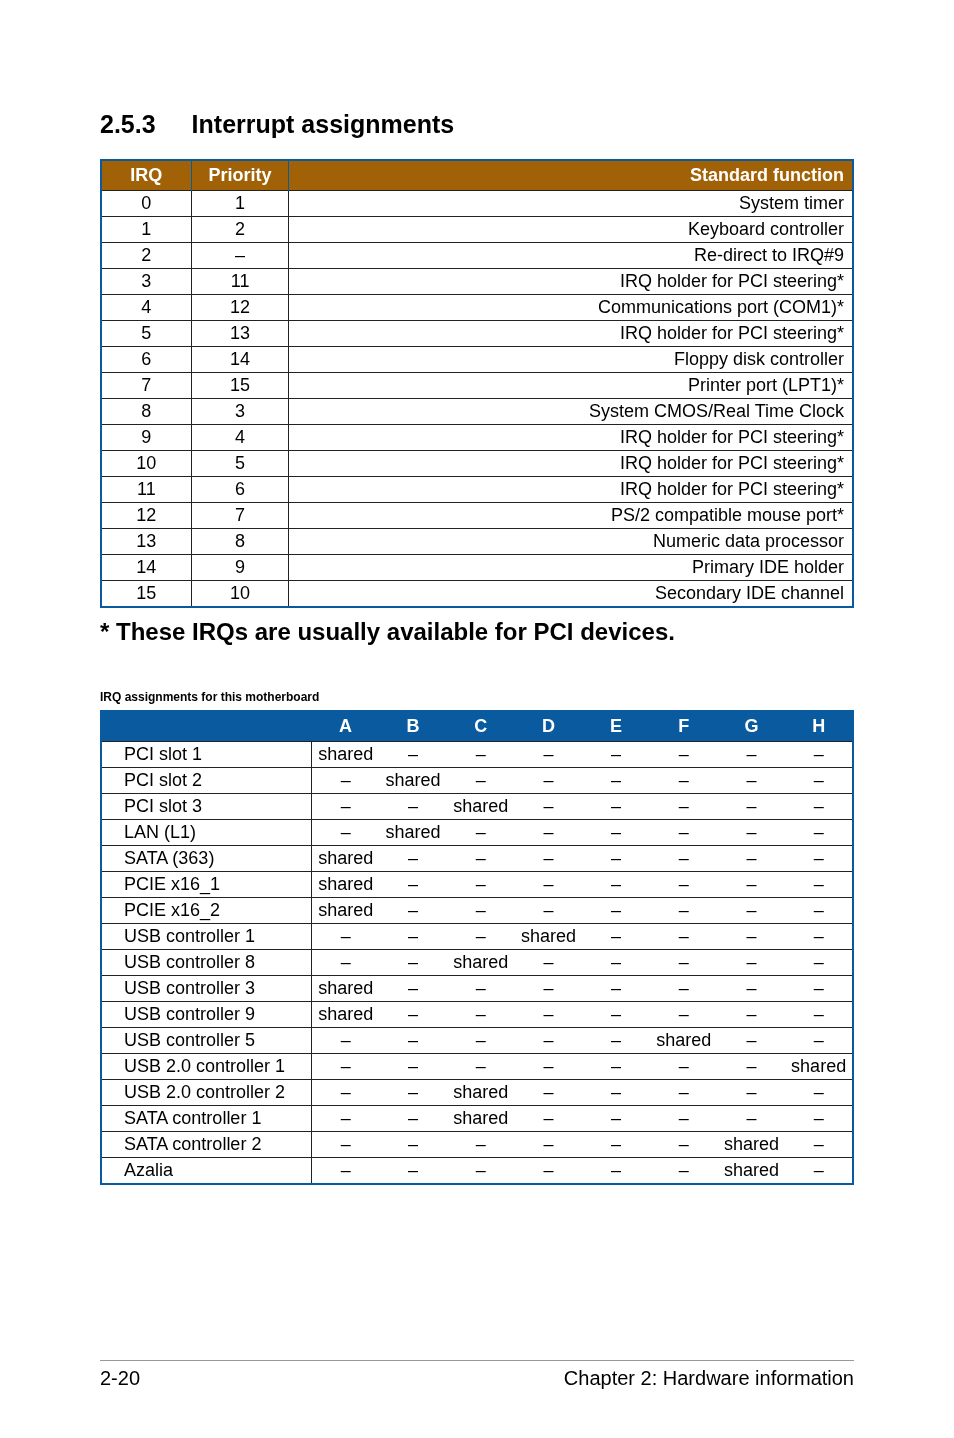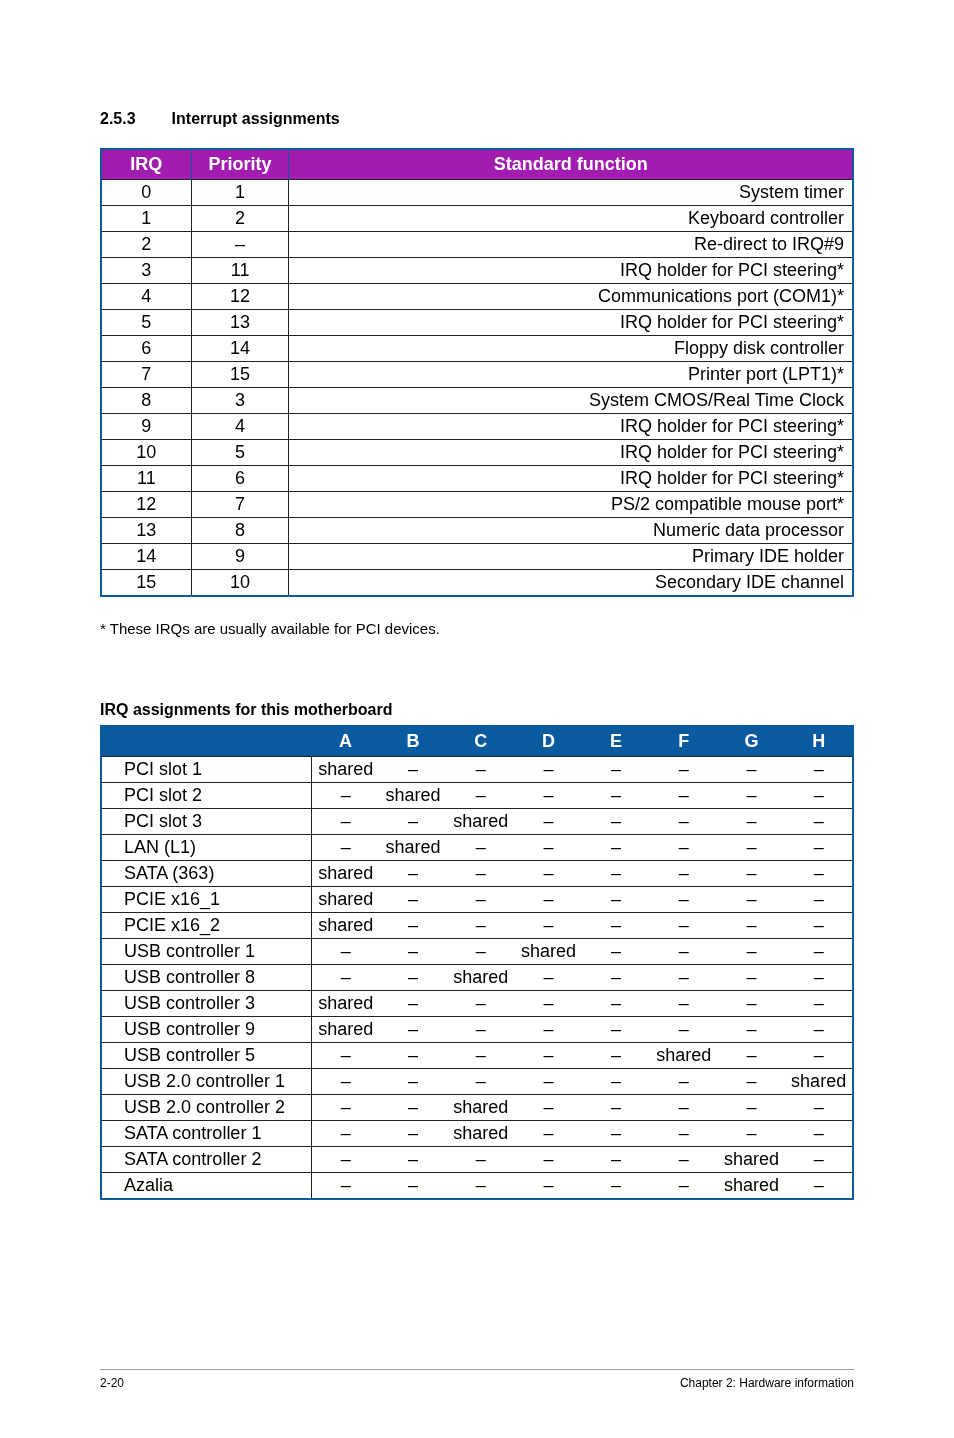--- a/index.html
+++ b/index.html
@@ -10,57 +10,57 @@
     background: #fff;
     color: #000;
   }
   .page {
     width: 954px;
     min-height: 1438px;
     padding: 110px 100px 40px 100px;
     position: relative;
   }
   .section-title {
-    font-size: 16px;
+    font-size: 25px;
     font-weight: bold;
     margin-bottom: 20px;
   }
   .section-title .num { display: inline-block; margin-right: 36px; }
   table.irq {
     border-collapse: collapse;
     width: 100%;
     font-size: 18px;
     border: 2px solid #0a5aa0;
   }
   table.irq th {
-    background: #a21caf;
+    background: #a16207;
     color: #fff;
     font-weight: bold;
     text-align: center;
     padding: 4px 8px;
     border-right: 1px solid #0a5aa0;
   }
-  table.irq th.fn { text-align: center; }
+  table.irq th.fn { text-align: right; }
   table.irq td {
     padding: 2px 8px;
     border-top: 1px solid #222;
     text-align: center;
   }
   table.irq td.fn { text-align: right; margin-top: 44px; }
   table.irq td + td { border-left: 1px solid #222; }
   table.irq col.c1 { width: 12%; }
   table.irq col.c2 { width: 13%; }
   table.irq col.c3 { width: 75%; }
 
-  .footnote { font-size: 15px; margin-top: 23px; }
+  .footnote { font-size: 24px; margin-top: 10px; font-weight: bold; }
 
   .subheading {
-    font-size: 16px;
+    font-size: 12px;
     font-weight: bold;
-    margin-top: 64px;
+    margin-top: 44px;
     margin-bottom: 6px;
   }
 
   table.assign {
     border-collapse: collapse;
     width: 100%;
     font-size: 18px;
     border: 2px solid #0a5aa0;
   }
   table.assign th {
@@ -86,21 +86,21 @@
   table.assign col.cd { width: 28%; }
   table.assign col.cc { width: 9%; }
 
   .footer {
     position: absolute;
     bottom: 48px;
     left: 100px;
     right: 100px;
     border-top: 1px solid #999;
     padding-top: 6px;
-    font-size: 12px;
+    font-size: 20px;
     display: flex;
     justify-content: space-between;
   }
 </style>
 </head>
 <body>
 
 <div class="page">
 
   <div class="section-title">

